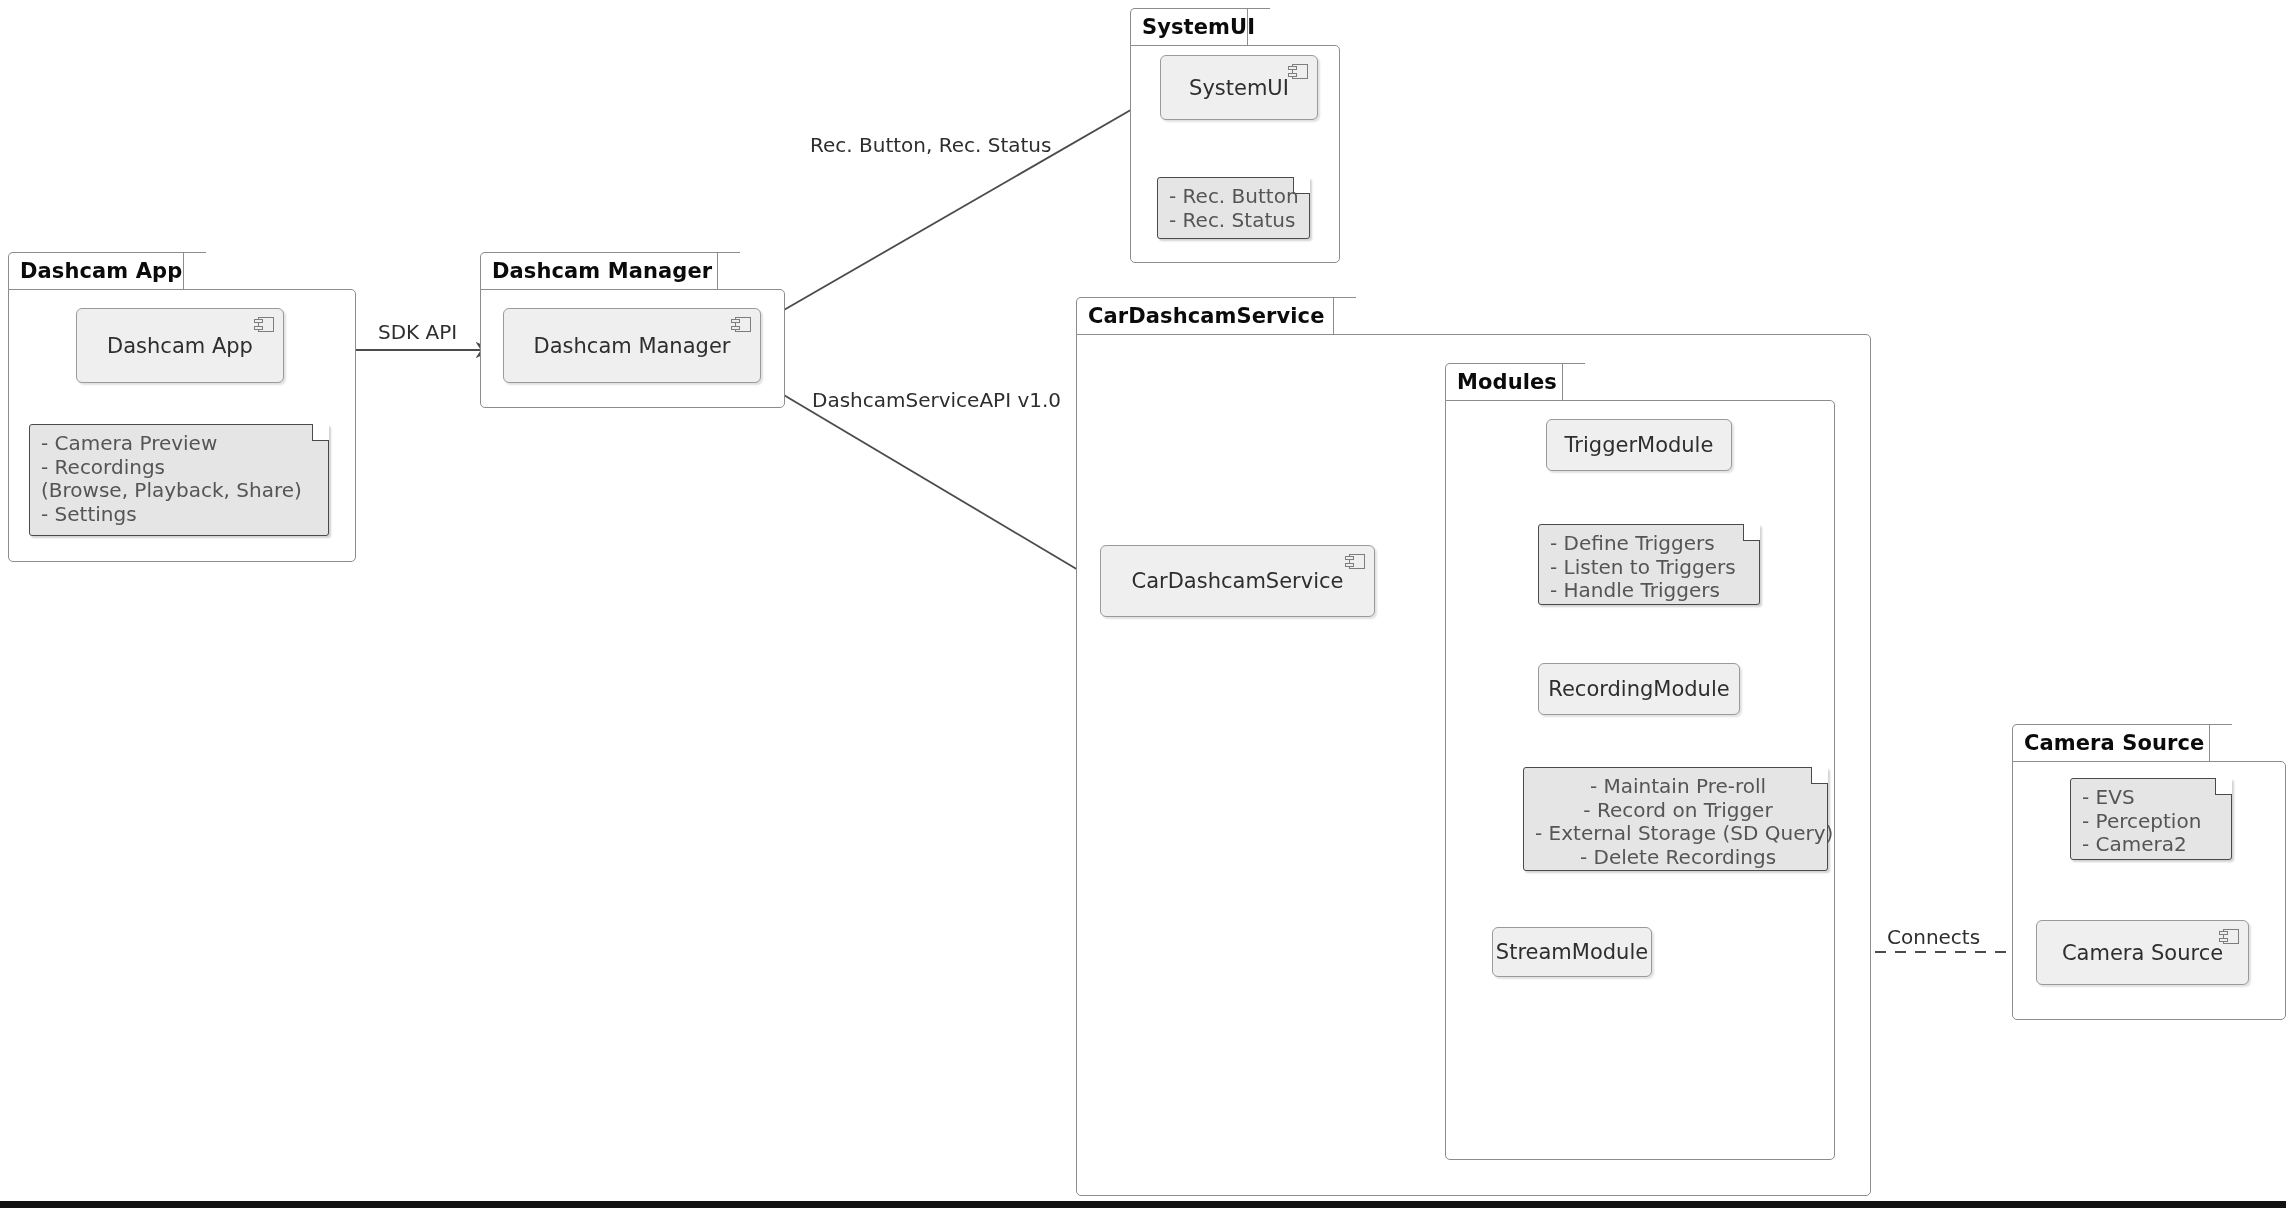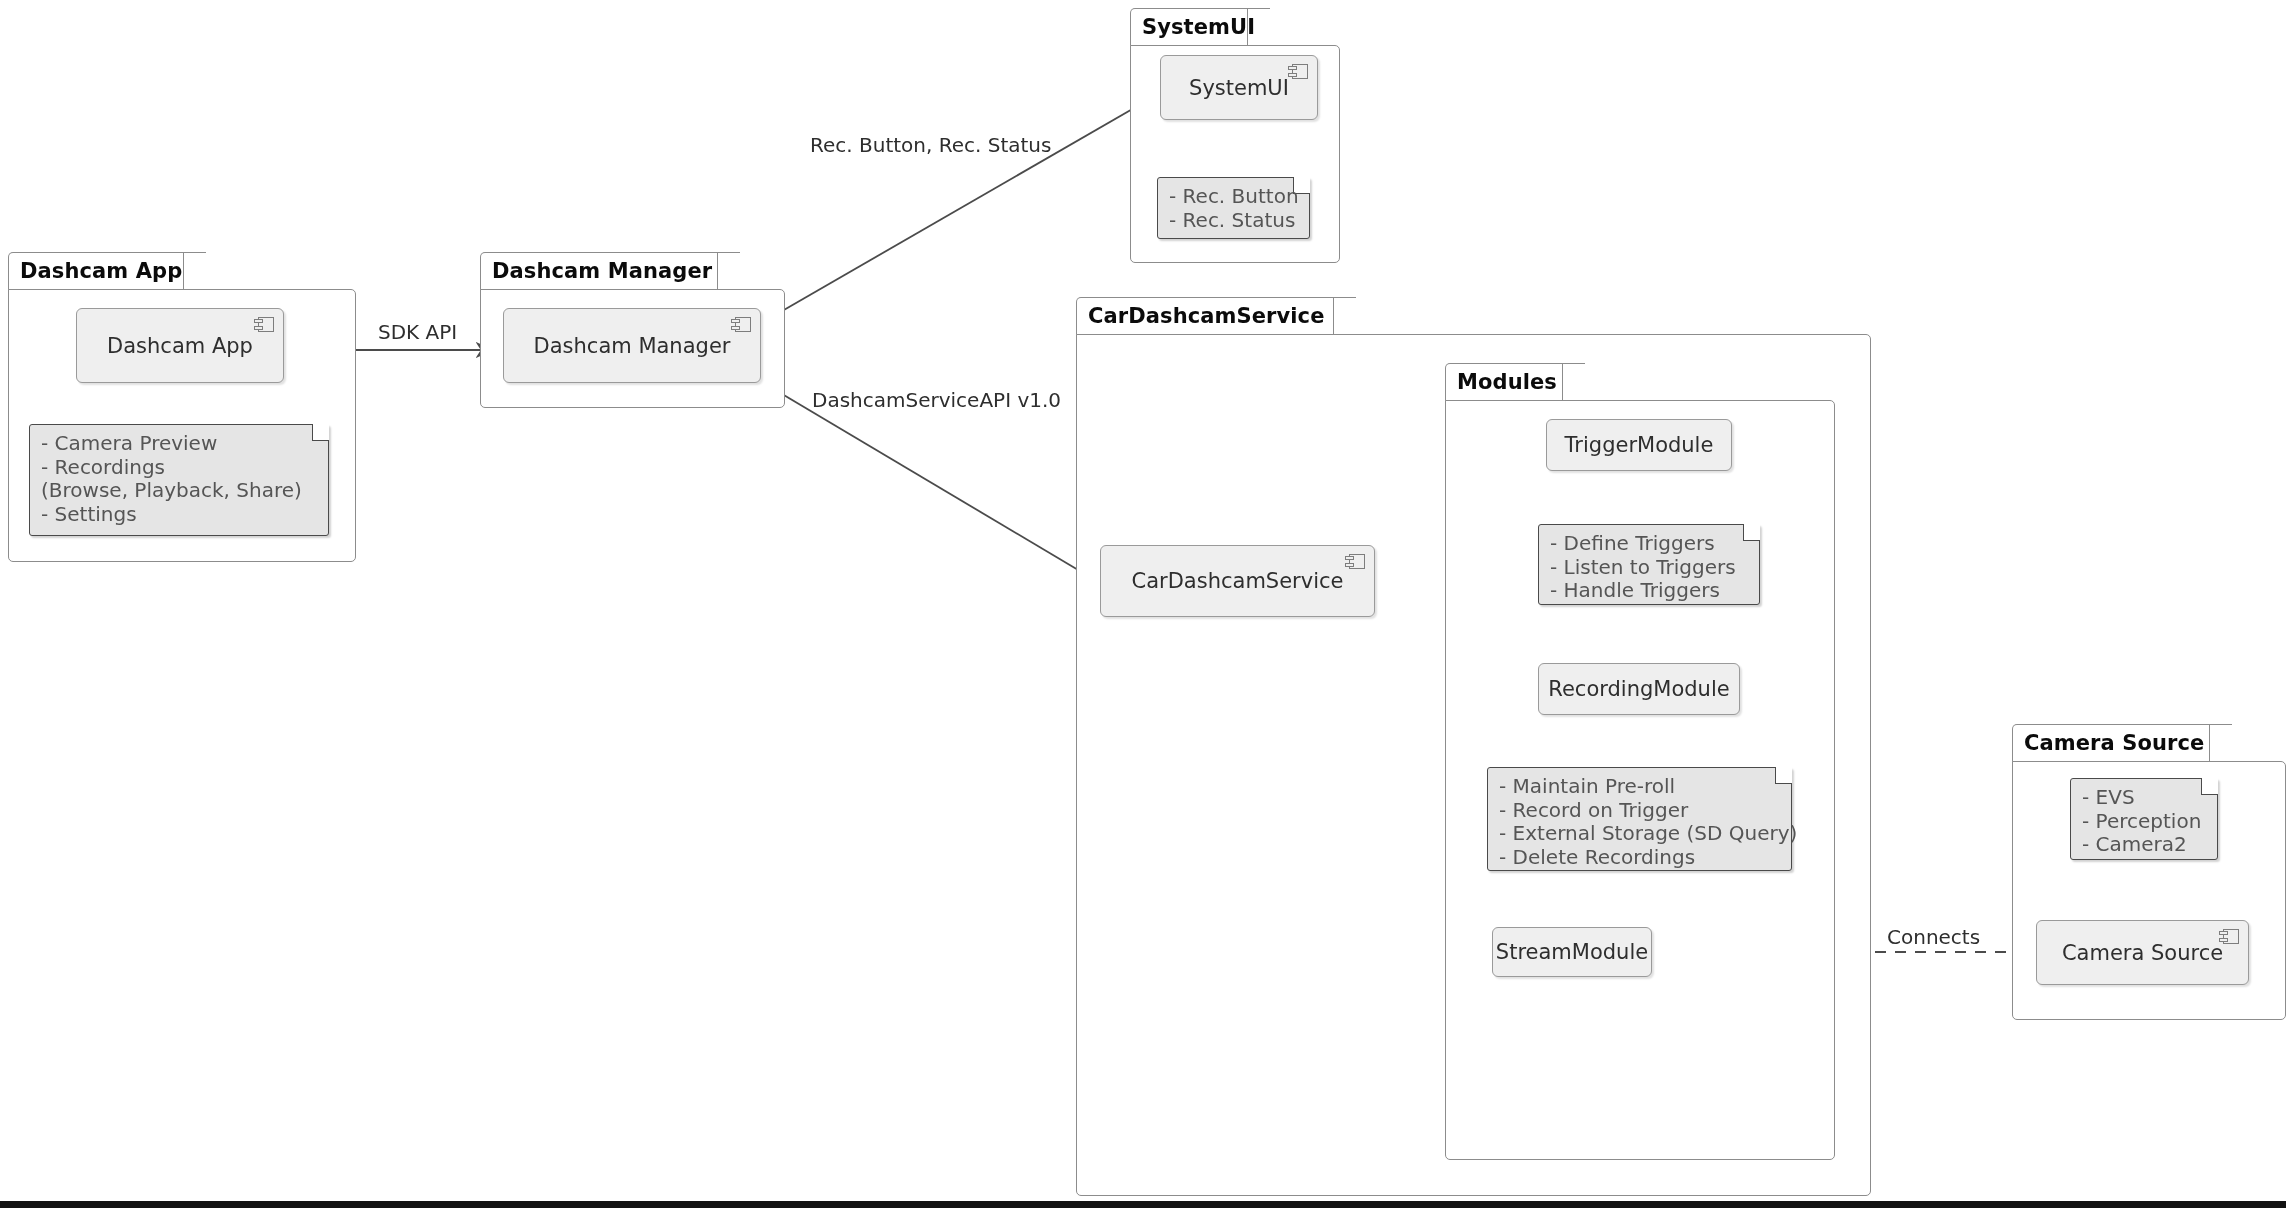--- a/index.html
+++ b/index.html
@@ -188,41 +188,41 @@
     <div class="note-lines">
       <div class="note-line">- Define Triggers</div>
       <div class="note-line">- Listen to Triggers</div>
       <div class="note-line">- Handle Triggers</div>
     </div>
   </div>
 
   <div class="comp" style="left:1538px;top:663px;width:202px;height:52px;">
     <span class="comp-label">RecordingModule</span>
   </div>
-  <div class="note" style="left:1487px;top:767px;width:305px;height:104px;">
+  <div class="note" style="left:1523px;top:767px;width:305px;height:104px;text-align:center;">
     <span class="note-fold"></span>
     <div class="note-lines">
       <div class="note-line">- Maintain Pre-roll</div>
       <div class="note-line">- Record on Trigger</div>
       <div class="note-line">- External Storage (SD Query)</div>
       <div class="note-line">- Delete Recordings</div>
     </div>
   </div>
 
   <div class="comp" style="left:1492px;top:927px;width:160px;height:50px;">
     <span class="comp-label">StreamModule</span>
   </div>
 
   <div class="pkg" style="left:2012px;top:724px;width:274px;height:296px;">
     <div class="pkg-tab" style="width:198px;"></div>
     <div class="pkg-tab-skew" style="left:198px;"></div>
     <div class="pkg-title">Camera Source</div>
     <div class="pkg-body" style="top:37px;width:274px;height:259px;"></div>
   </div>
-  <div class="note" style="left:2070px;top:778px;width:148px;height:82px;">
+  <div class="note" style="left:2070px;top:778px;width:162px;height:82px;">
     <span class="note-fold"></span>
     <div class="note-lines">
       <div class="note-line">- EVS</div>
       <div class="note-line">- Perception</div>
       <div class="note-line">- Camera2</div>
     </div>
   </div>
   <div class="comp" style="left:2036px;top:920px;width:213px;height:65px;">
     <span class="comp-label">Camera Source</span>
     <span class="comp-icon">

